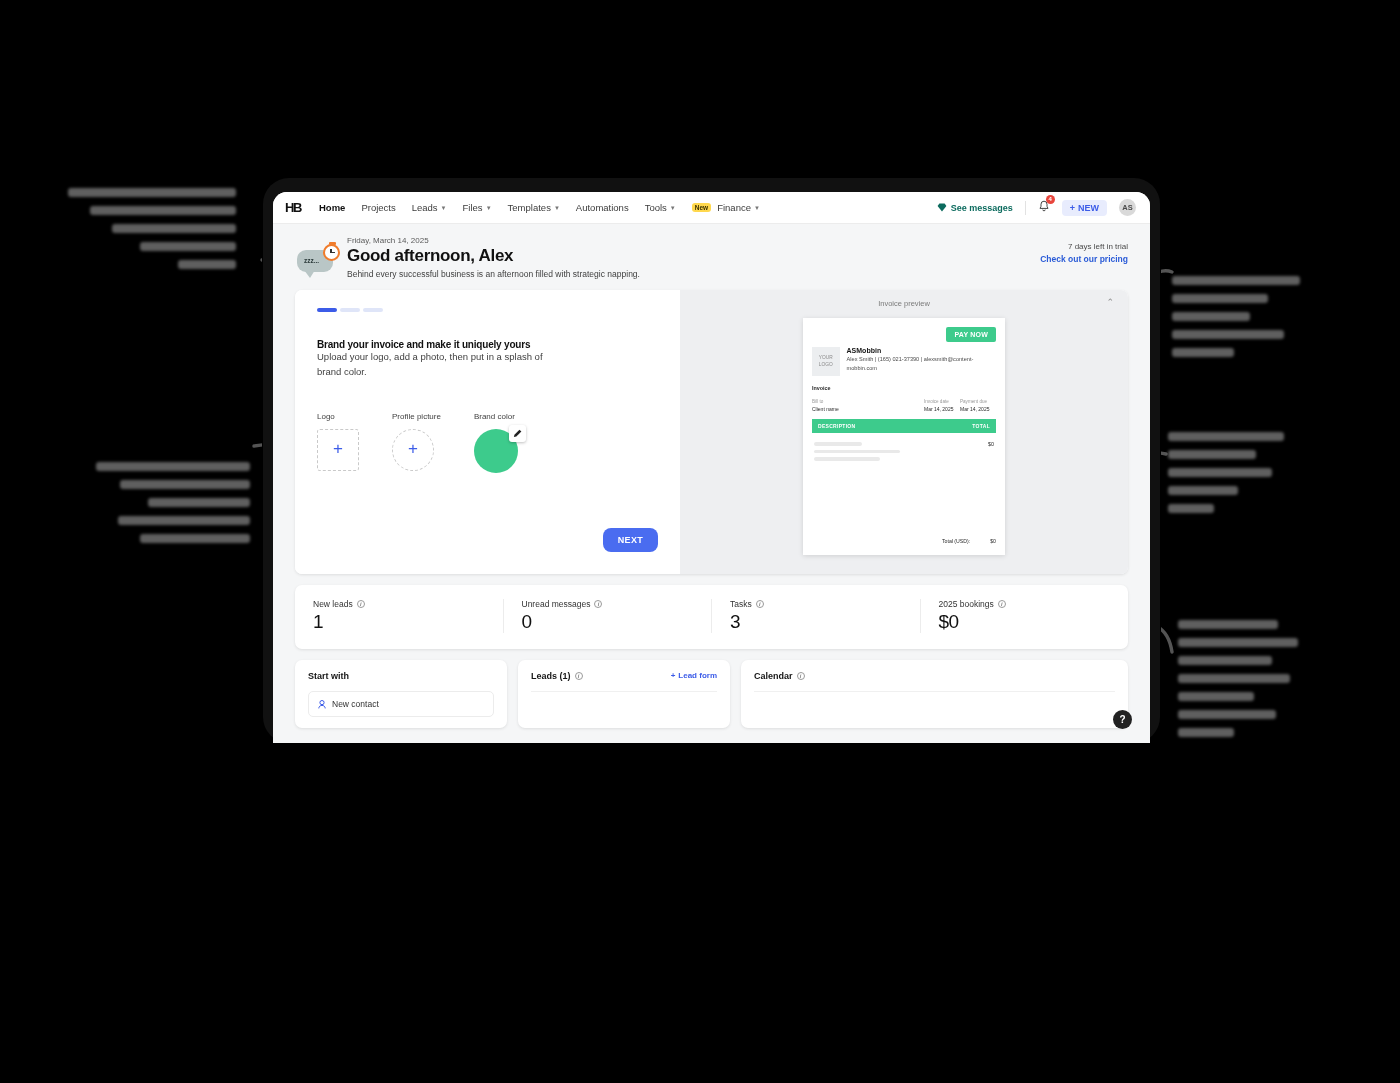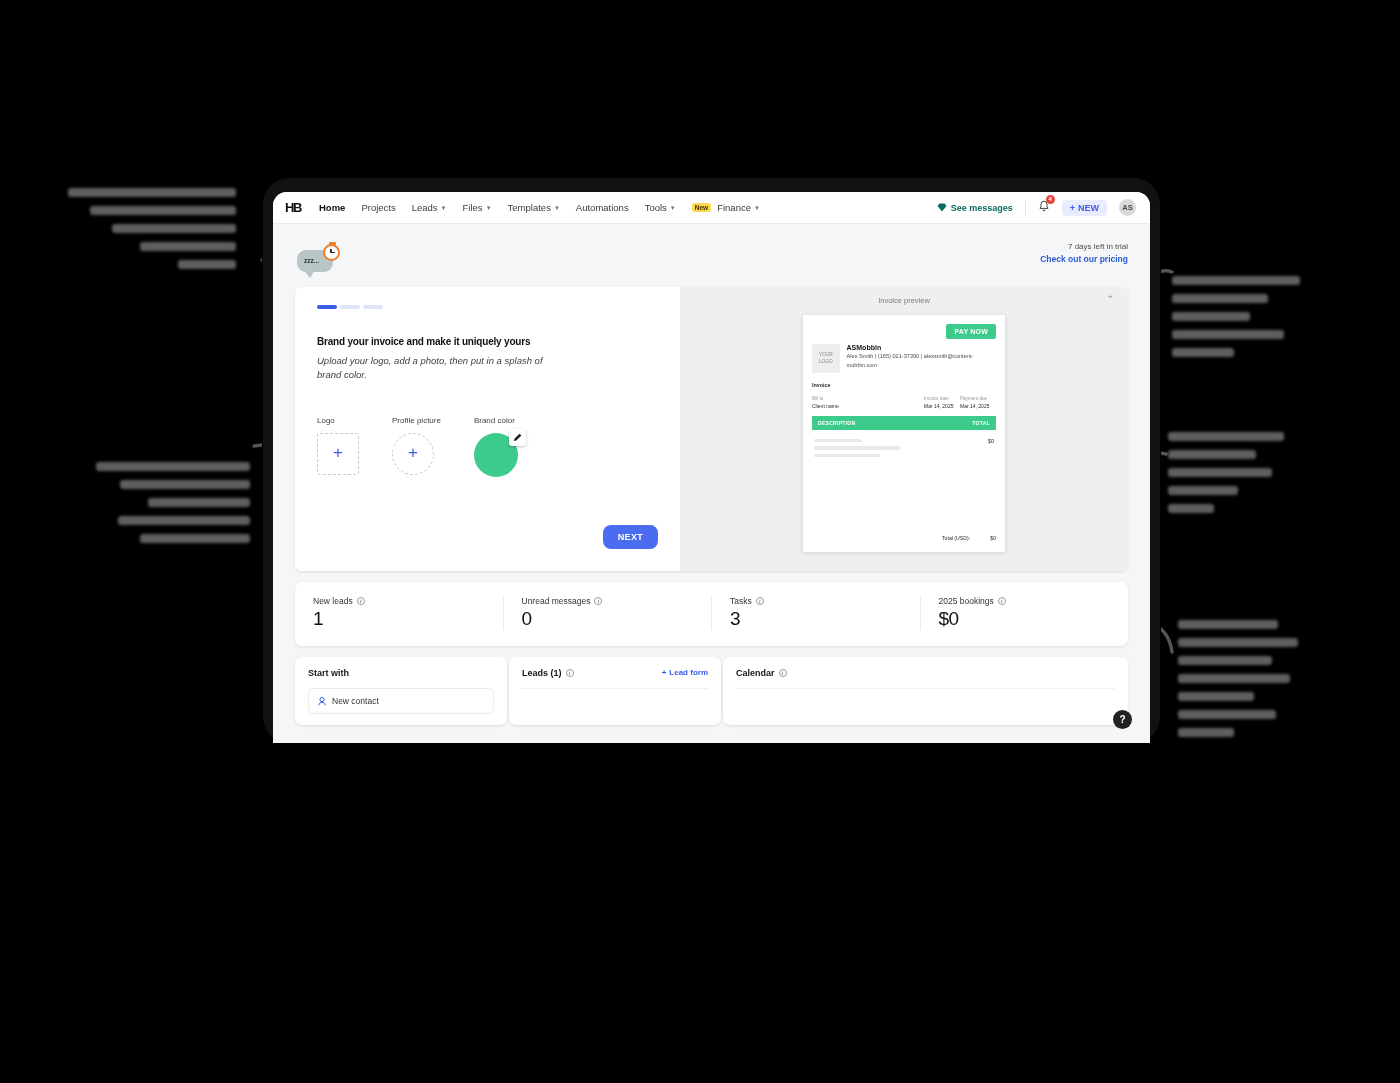--- a/index.html
+++ b/index.html
@@ -100,21 +100,21 @@
   
   .onb {
     margin-top:11px; display:flex; border-radius:7px; overflow:hidden;
     box-shadow:0 1px 3px rgba(0,0,0,.10); background:#fff; height:284px;
   }
   .onb-left { width:385px; background:#fff; padding:18px 22px; position:relative; }
   .steps { display:flex; gap:3px; }
   .step { width:20px; height:4px; border-radius:2px; background:#dfe5f8; }
   .step.on { background:#3c5ce8; }
   .onb-title { font-size:10px; font-weight:700; color:#111; margin-top:27px; letter-spacing:-.2px; }
-  .onb-desc { font-size:9.5px; color:#3f3f3f; margin-top:7px; line-height:1.5; max-width:250px;font-style:italic; }
+  .onb-desc { font-size:9.5px; color:#3f3f3f; line-height:1.5; max-width:250px; }
 
   .uploads { display:flex; gap:33px; margin-top:33px; }
   .up-label { font-size:8px; color:#3f3f3f; margin-bottom:8px; }
   .up-square {
     width:42px; height:42px; border:1.2px dashed #c9c9c9; border-radius:3px;
     display:flex; align-items:center; justify-content:center; cursor:pointer;
   }
   .up-circle {
     width:42px; height:42px; border:1.2px dashed #c9c9c9; border-radius:50%;
     display:flex; align-items:center; justify-content:center; cursor:pointer;
@@ -174,21 +174,21 @@
   .stats {
     margin-top:11px; background:#fff; border-radius:7px; box-shadow:0 1px 3px rgba(0,0,0,.10);
     display:flex; padding:14px 0 16px 0;
   }
   .stat { flex:1; padding:0 18px; border-right:1px solid #ececec; }
   .stat:last-child { border-right:none; }
   .stat-head { display:flex; align-items:center; gap:4px; font-size:8.5px; color:#333; }
   .stat-val { font-size:19px; color:#111; margin-top:2px; font-weight:400; letter-spacing:-.5px; }
 
   
-  .bottom { margin-top:11px; display:flex; gap:2px; }
+  .bottom { margin-top:11px; display:flex; gap:11px; }
   .bcard { background:#fff; border-radius:7px; box-shadow:0 1px 3px rgba(0,0,0,.10); padding:11px 13px; position:relative; }
   .bcard.a { width:212px; }
   .bcard.b { width:212px; }
   .bcard.c { flex:1; }
   .bcard-title { font-size:9px; font-weight:700; color:#161616; display:flex; align-items:center; gap:4px; }
   .bcard-action { position:absolute; right:13px; top:11px; font-size:8px; color:#3c5ce8; font-weight:600; display:flex; align-items:center; gap:3px; cursor:pointer; }
   .bcard-row { margin-top:10px; border:1px solid #ececec; border-radius:5px; padding:7px 9px; font-size:8.5px; color:#333; display:flex; align-items:center; gap:6px; }
   .bcard-sep { margin-top:10px; border-top:1px solid #f0f0f0; }
 
   .info-ico { width:8px; height:8px; border:.9px solid #9a9a9a; border-radius:50%; display:inline-flex; align-items:center; justify-content:center; font-size:5.5px; color:#7a7a7a; font-style:italic; font-weight:700; }
@@ -321,20 +321,25 @@
 
         <div class="greet-row">
           <div class="greet-ico">
             <div class="bubble"></div>
             <div class="zzz">zzz...</div>
             <div class="clock">
                 <div class="clock-h"></div>
                 <div class="clock-m"></div>
               </div>
           </div>
+          <div>
+            <div class="greet-date">Friday, March 14, 2025</div>
+            <div class="greet-title">Good afternoon, Alex</div>
+            <div class="greet-sub">Behind every successful business is an afternoon filled with strategic napping.</div>
+          </div>
           <div class="trial">
             <div class="trial-days">7 days left in trial</div>
             <div class="trial-link">Check out our pricing</div>
           </div>
         </div>
 
         <div class="onb">
           <div class="onb-left">
             <div class="steps">
               <div class="step on"></div>

